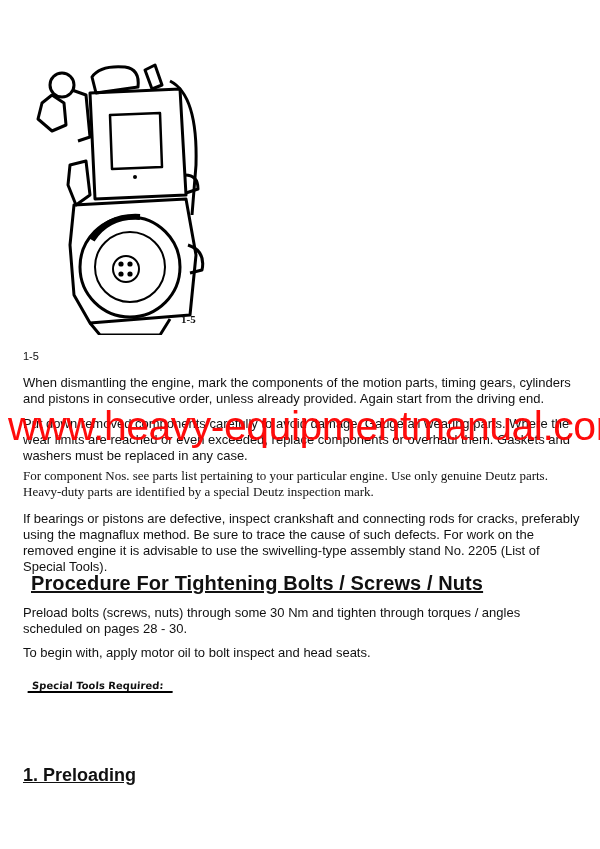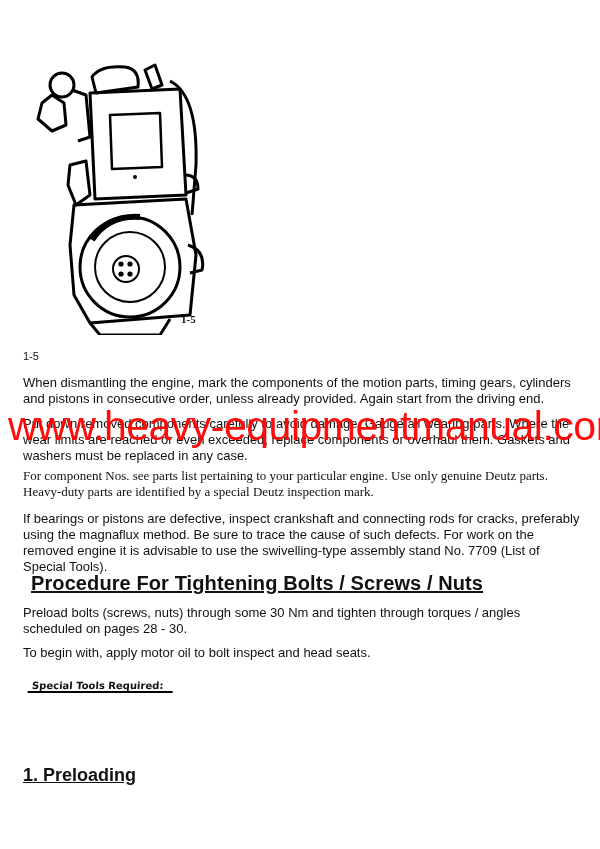--- a/index.html
+++ b/index.html
@@ -74,21 +74,21 @@
     </g>
   </svg>
 </div>
 <div class="fig-label">1-5</div>
 
 <div class="caption">1-5</div>
 
 <p class="para p1">When dismantling the engine, mark the components of the motion parts, timing gears, cylinders and pistons in consecutive order, unless already provided. Again start from the driving end.</p>
 <p class="para p2">Put down removed components carefully to avoid damage. Gauge all wearing parts. Where the wear limits are reached or even exceeded, replace components or overhaul them. Gaskets and washers must be replaced in any case.</p>
 <p class="para p3">For component Nos. see parts list pertaining to your particular engine. Use only genuine Deutz parts. Heavy-duty parts are identified by a special Deutz inspection mark.</p>
-<p class="para p4">If bearings or pistons are defective, inspect crankshaft and connecting rods for cracks, preferably using the magnaflux method. Be sure to trace the cause of such defects. For work on the removed engine it is advisable to use the swivelling-type assembly stand No. 7709 (List of Special Tools).</p>
+<p class="para p4">If bearings or pistons are defective, inspect crankshaft and connecting rods for cracks, preferably using the magnaflux method. Be sure to trace the cause of such defects. For work on the removed engine it is advisable to use the swivelling-type assembly stand No. 2205 (List of Special Tools).</p>
 
 <h1 class="h1">Procedure For Tightening Bolts / Screws / Nuts</h1>
 
 <p class="para p5">Preload bolts (screws, nuts) through some 30 Nm and tighten through torques / angles scheduled on pages 28 - 30.</p>
 <p class="para p6">To begin with, apply motor oil to bolt inspect and head seats.</p>
 
 <div class="tools">
   <div class="tools-title">Special Tools Required:</div>
 </div>
 

